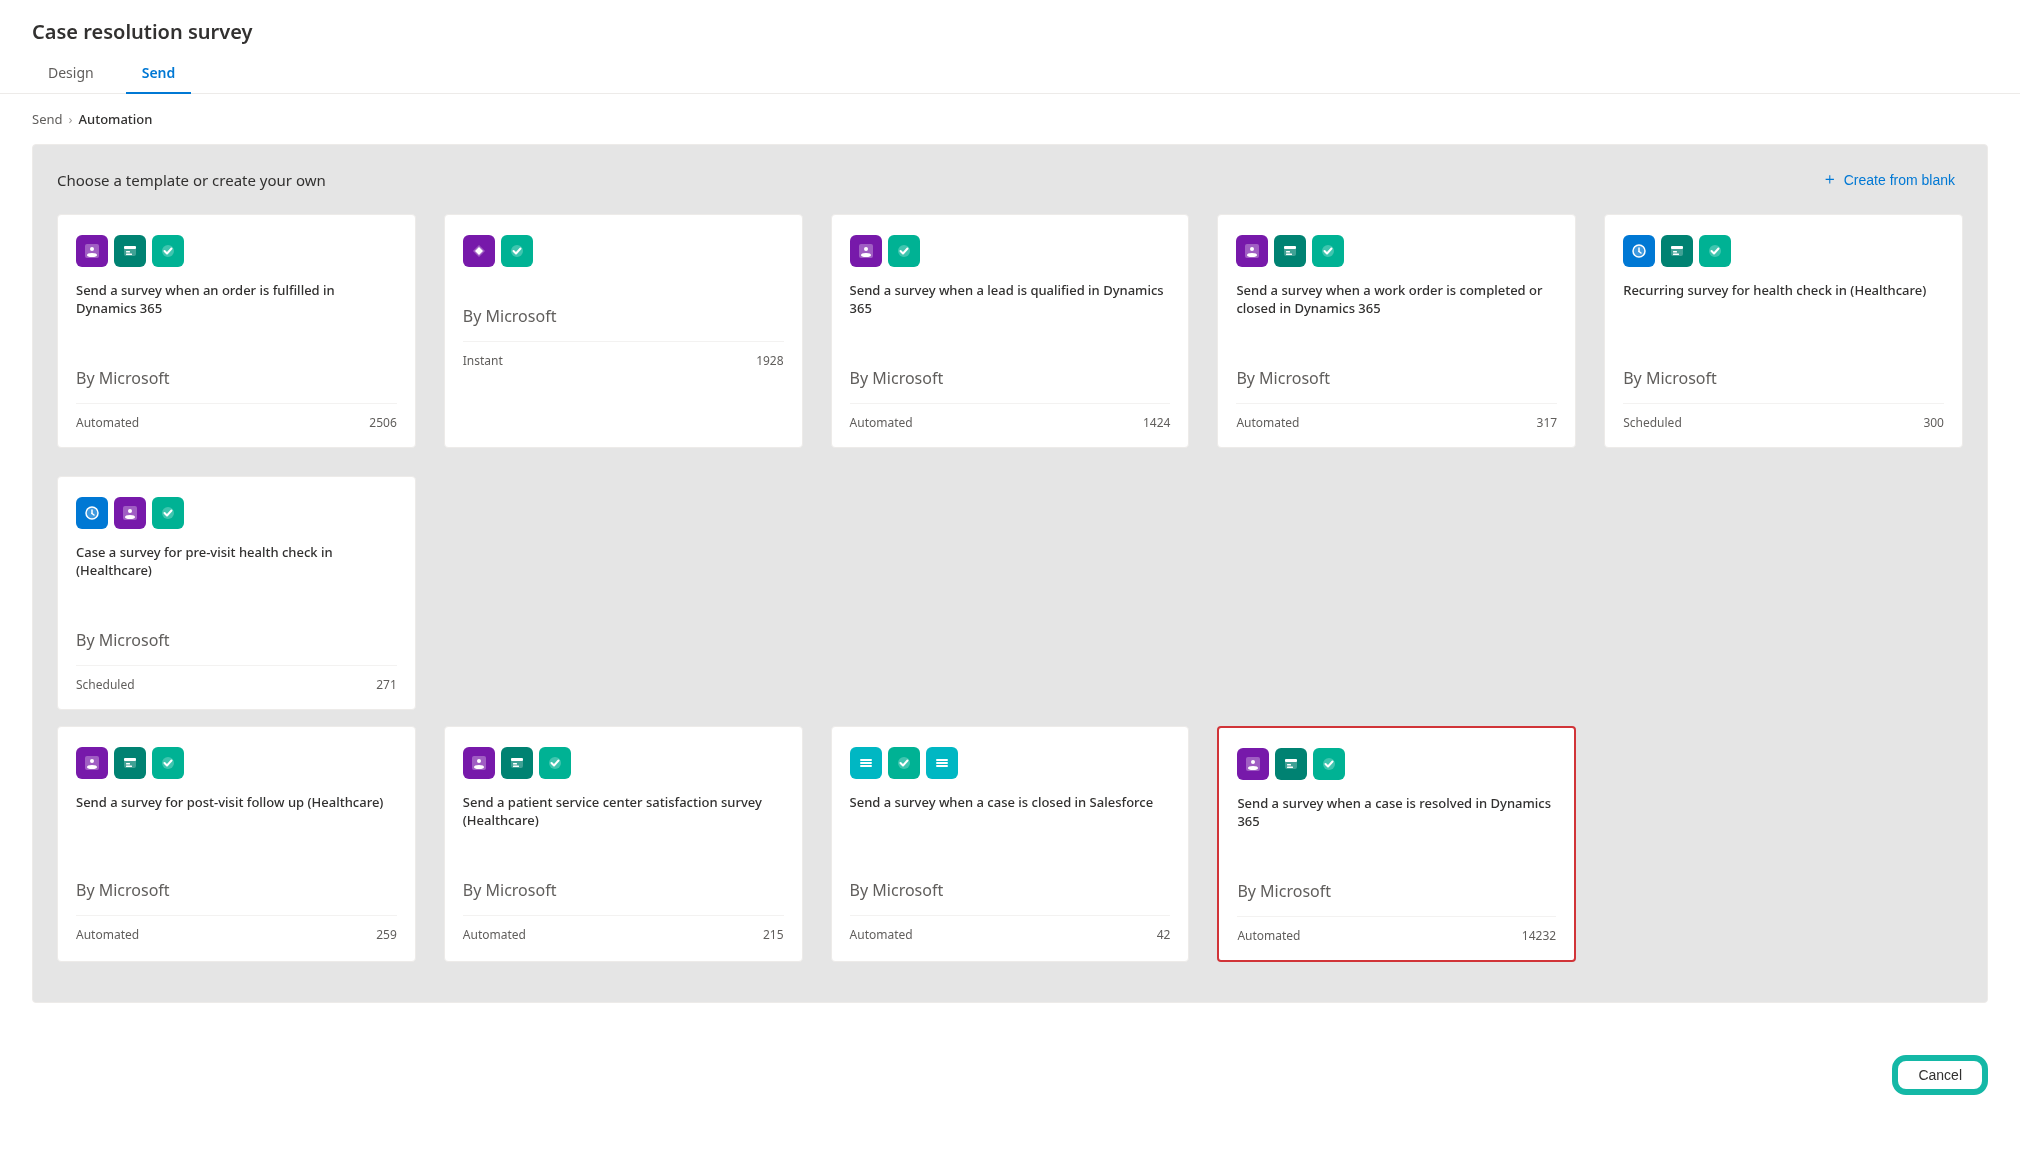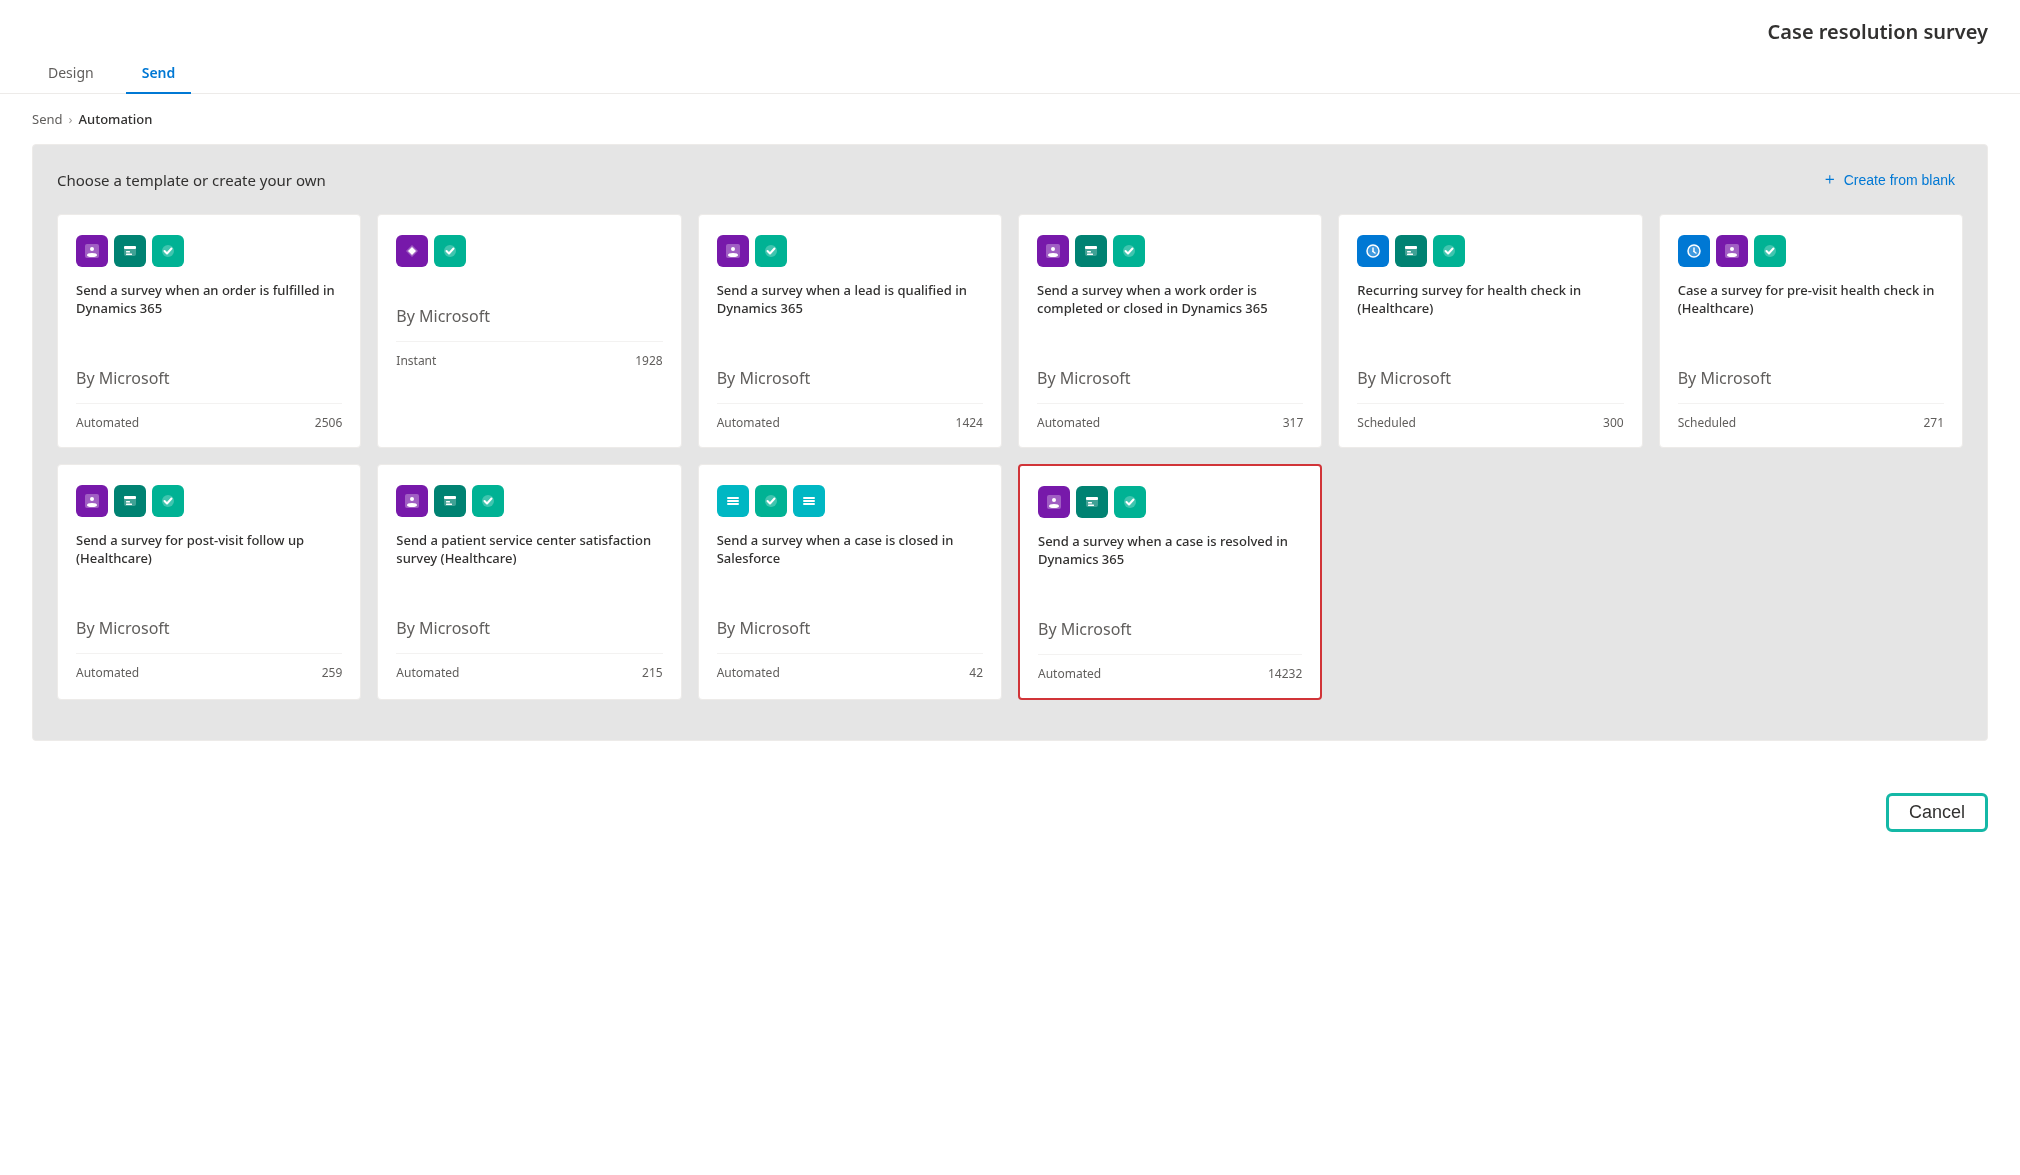--- a/index.html
+++ b/index.html
@@ -8,21 +8,20 @@
       background: #fff;
       color: #323130;
       font-size: 14px;
       width: 2020px;
       min-height: 1175px;
     }
 
     .page-header {
       padding: 18px 32px 0 32px;
       border-bottom: 1px solid #edebe9;
-      text-align: right;
     }
     .page-title {
       font-size: 20px;
       font-weight: 600;
       color: #323130;
       margin-bottom: 8px;
     }
     .tabs {
       display: flex;
       gap: 16px;
@@ -87,22 +86,22 @@
       color: #0078d4;
       font-size: 14px;
       cursor: pointer;
       background: none;
       border: none;
       padding: 4px 8px;
     }
 
     .cards-grid {
       display: grid;
-      grid-template-columns: repeat(6, 1fr);
-      gap: 16px;
+      grid-template-columns: repeat(5, 1fr);
+      gap: 28px;
       margin-bottom: 16px;
     }
 
     .card {
       background: #fff;
       border: 1px solid #edebe9;
       border-radius: 4px;
       padding: 20px 18px 16px 18px;
       cursor: pointer;
       transition: box-shadow 0.15s;
@@ -154,25 +153,25 @@
     }
 
     .footer-area {
       display: flex;
       justify-content: flex-end;
       padding: 20px 32px;
     }
 
     .cancel-btn {
       padding: 6px 20px;
-      border: 3px solid #14b8a6;
+      border: 6px solid #14b8a6;
       background: #fff;
       color: #323130;
-      font-size: 18px;
-      border-radius: 6px;
+      font-size: 14px;
+      border-radius: 14px;
       cursor: pointer;
     }
 
     
     .icon-purple { background-color: #7719aa; color: #fff; }
     .icon-teal { background-color: #008272; color: #fff; }
     .icon-green { background-color: #00b294; color: #fff; }
     .icon-blue { background-color: #0078d4; color: #fff; }
     .icon-cyan { background-color: #00b7c3; color: #fff; }
   </style>

